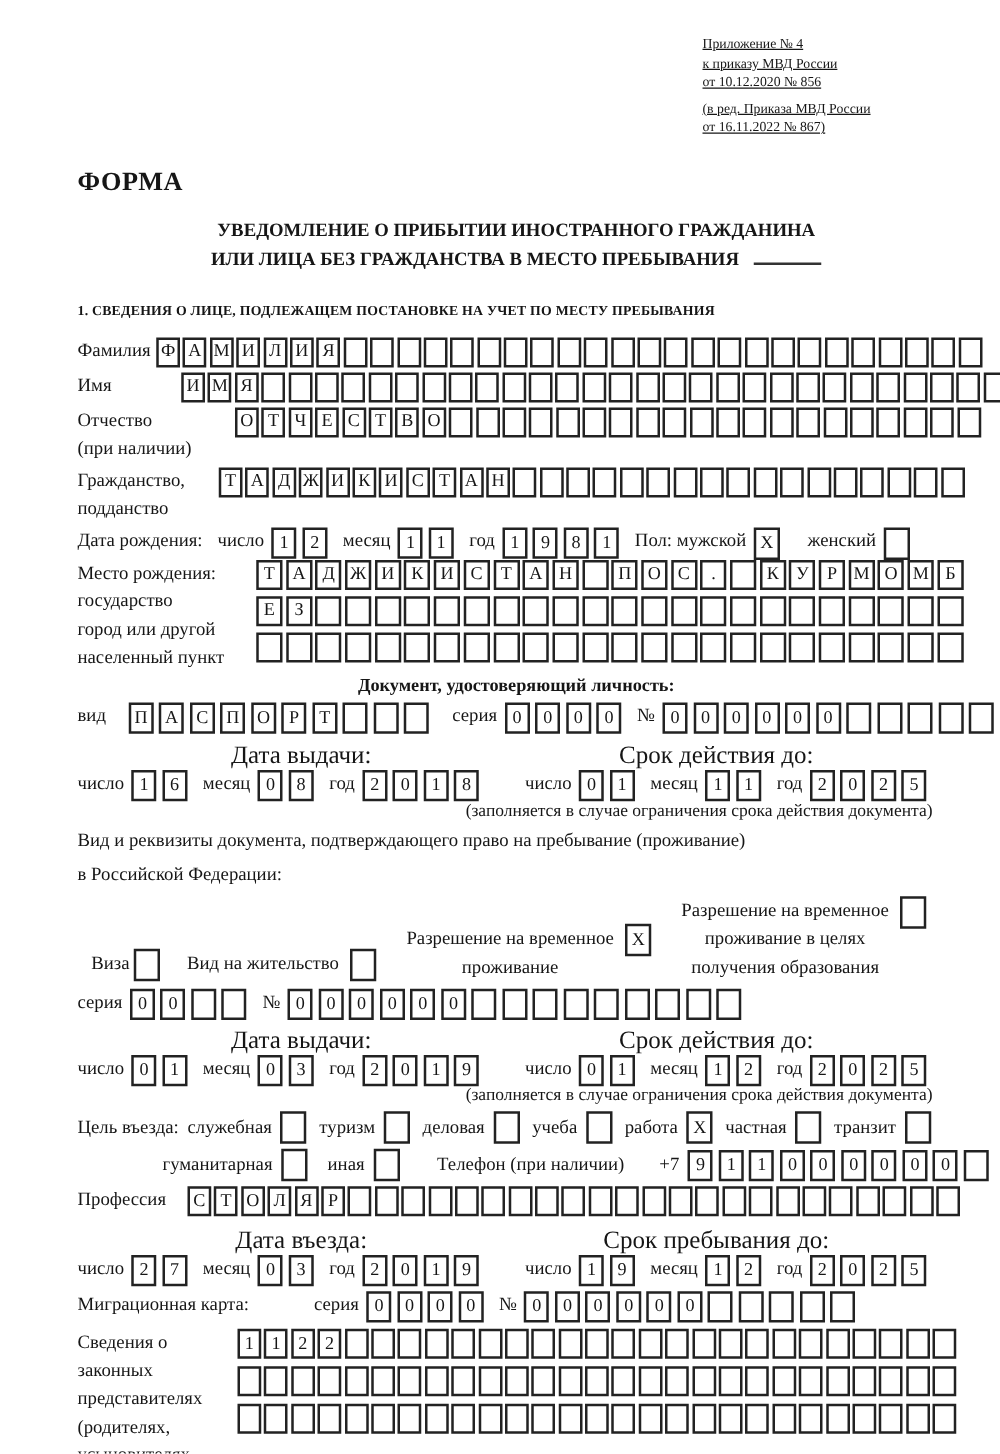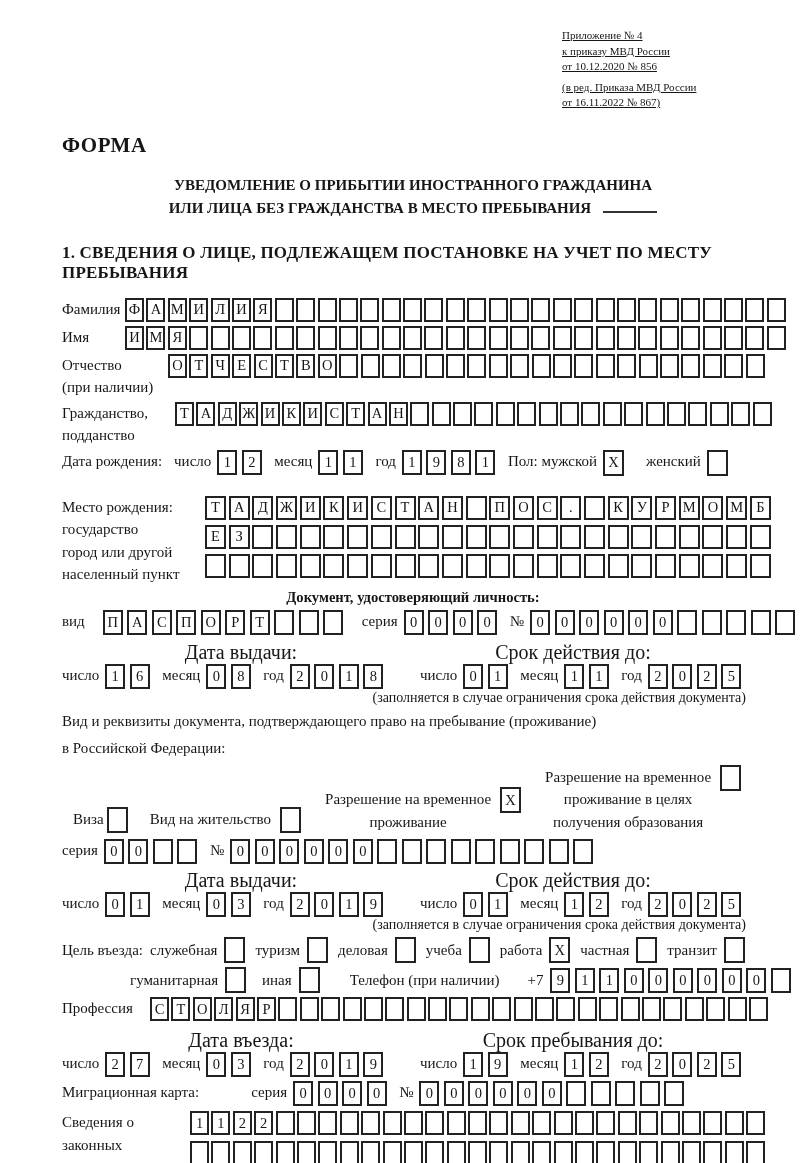--- a/index.html
+++ b/index.html
@@ -12,21 +12,21 @@
   .page { width:800px; height:1163px; padding:28px 36px 8px 62px; position:relative; overflow:hidden; background:#fff; }
 
   
   .hdr { margin-left:500px; font-size:11px; line-height:1.42;text-decoration:underline; }
   .hdr .gap { margin-top:5px; }
   .forma { font-weight:bold; font-size:21px; margin-top:22px; letter-spacing:.5px; }
 
   
   .title { text-align:center; font-weight:bold; font-size:15px; line-height:1.55; margin-top:16px; }
   .blank { display:inline-block; width:54px; border-bottom:2px solid #333; height:13px; margin-left:12px; }
-  .sec-heading { font-weight:bold; font-size:17px; margin-top:22px; letter-spacing:.2px; }
+  .sec-heading { font-weight:bold; font-size:11px; margin-top:22px; letter-spacing:.2px; }
 
   
   .r { display:flex; align-items:flex-start; }
   .lbl { font-size:15px; line-height:1.5; flex:none; }
   .boxes { display:flex; flex:none; }
   .box {
     display:inline-flex; align-items:center; justify-content:center;
     width:19px; height:24px; border:2px solid #222; margin-right:2.4px;
     font-size:14.5px; flex:none; background:#fff;
   }
@@ -35,21 +35,21 @@
   .dg .lbl { margin-right:6px; }
   .dg .box { width:20px; height:25px; margin-right:4.5px; }
   .dg .boxes { margin-right:8px; }
   .cbx .box { width:21px; height:26px; margin-right:0; }
   .stack { display:flex; flex-direction:column; }
 
   
   .col-63 { width:63px; } .col-106 { width:106px; } .col-113 { width:113px; }
   .col-143 { width:143px; } .col-128 { width:128px; }
 
-  .mt4 { margin-top:4px; } .mt5 { margin-top:5px; }
+  .mt4 { margin-top:4px;gap:20px; } .mt5 { margin-top:5px; }
 
   .center-bold { text-align:center; font-weight:bold; font-size:14.6px; }
 
   .twocol { display:flex; }
   .dcol-l { width:358px; } .dcol-r { width:306px; }
   .dhead { font-size:20px; text-align:center; }
   .note { font-size:14px; text-align:right; padding-right:18px; }
 
   .optrow { display:flex; align-items:flex-end; margin-top:6px;margin-left:11px; }
   .opt { display:flex; align-items:flex-start; }
@@ -251,21 +251,21 @@
     <span class="lbl" style="margin-right:6px;">Пол: мужской</span>
     <span class="boxes cbx">
         <span class="box">X</span>
       </span>
     <span class="lbl" style="margin:0 6px 0 14px;">женский</span>
     <span class="boxes cbx">
         <span class="box"></span>
       </span>
   </div>
 
-  <div class="r" style="margin-top:20px;">
+  <div class="r" style="margin-top:0;">
     <span class="stack col-143 lbl">
       <span>Место рождения:</span>
       <span>государство</span>
       <span>город или другой</span>
       <span>населенный пункт</span>
     </span>
     <span class="stack">
       <span class="boxes wide">
           <span class="box">Т</span>
           <span class="box">А</span>

